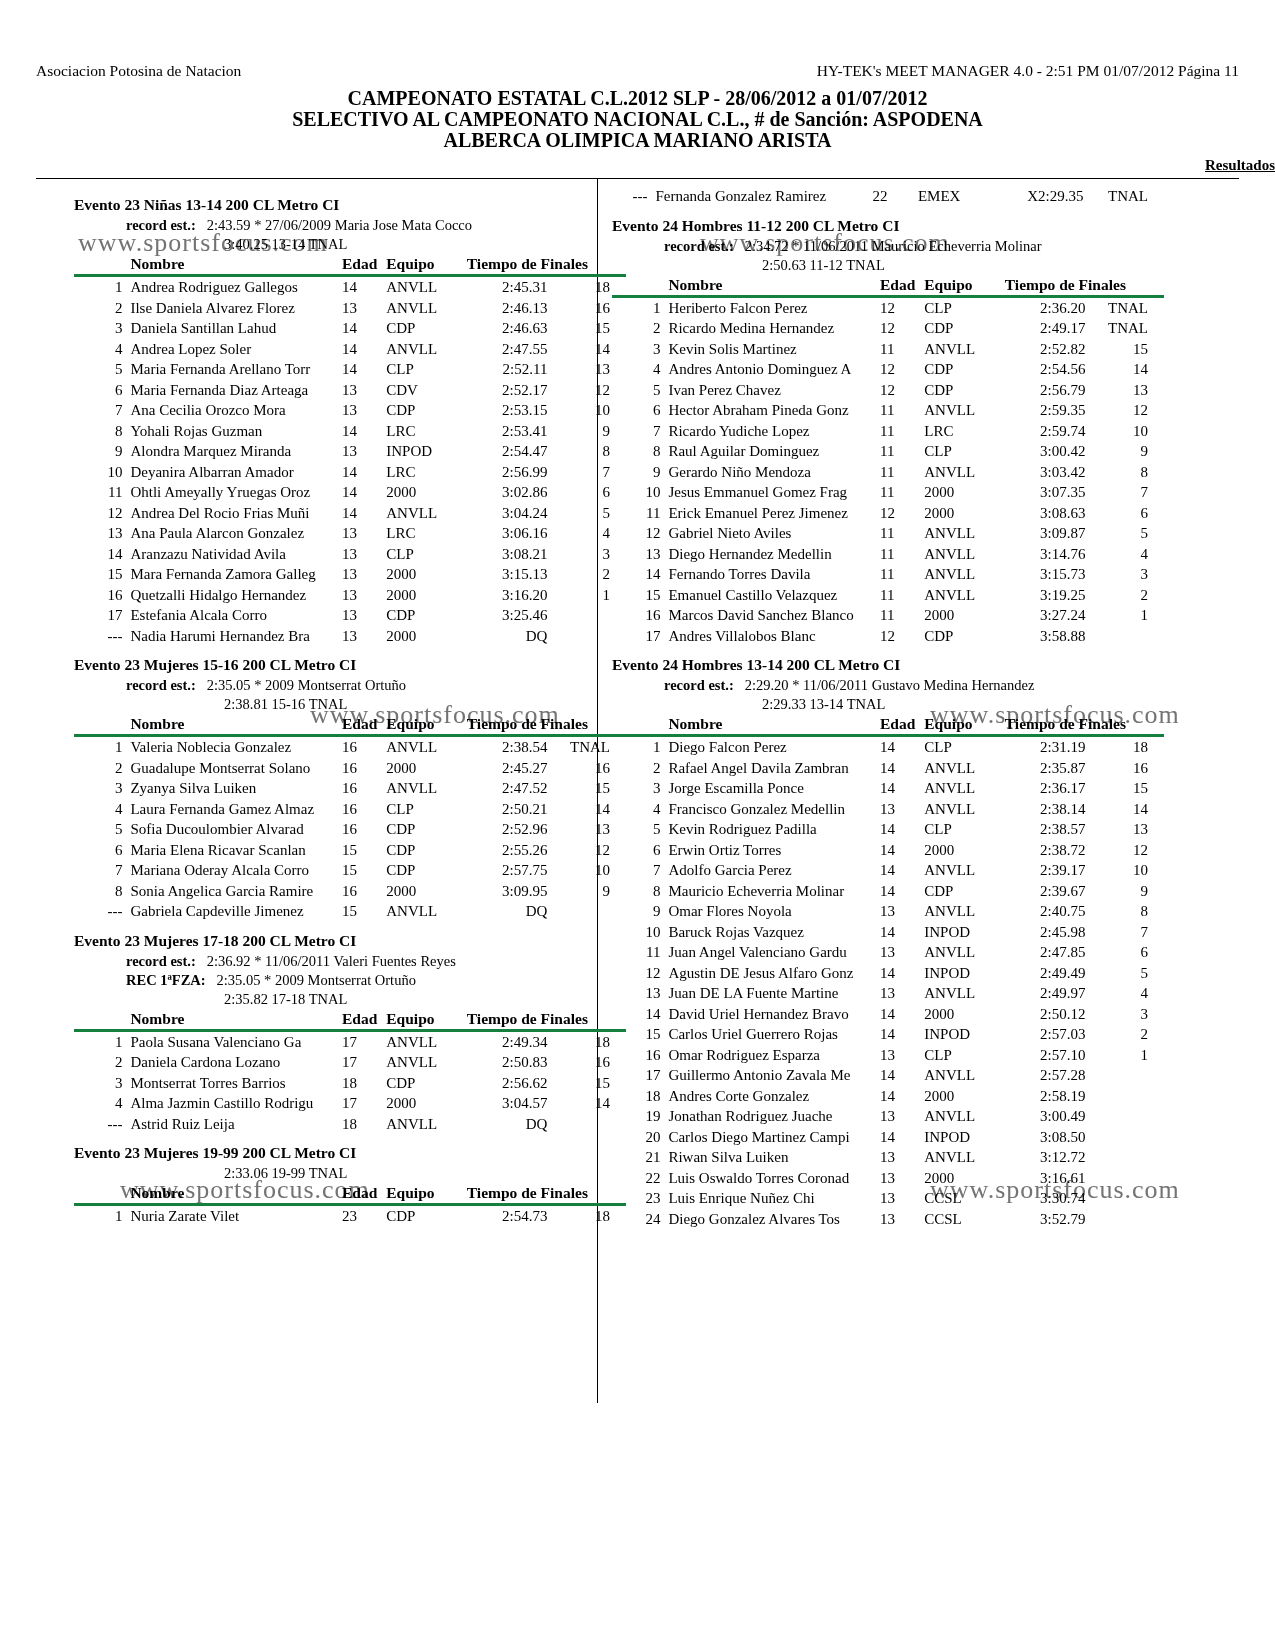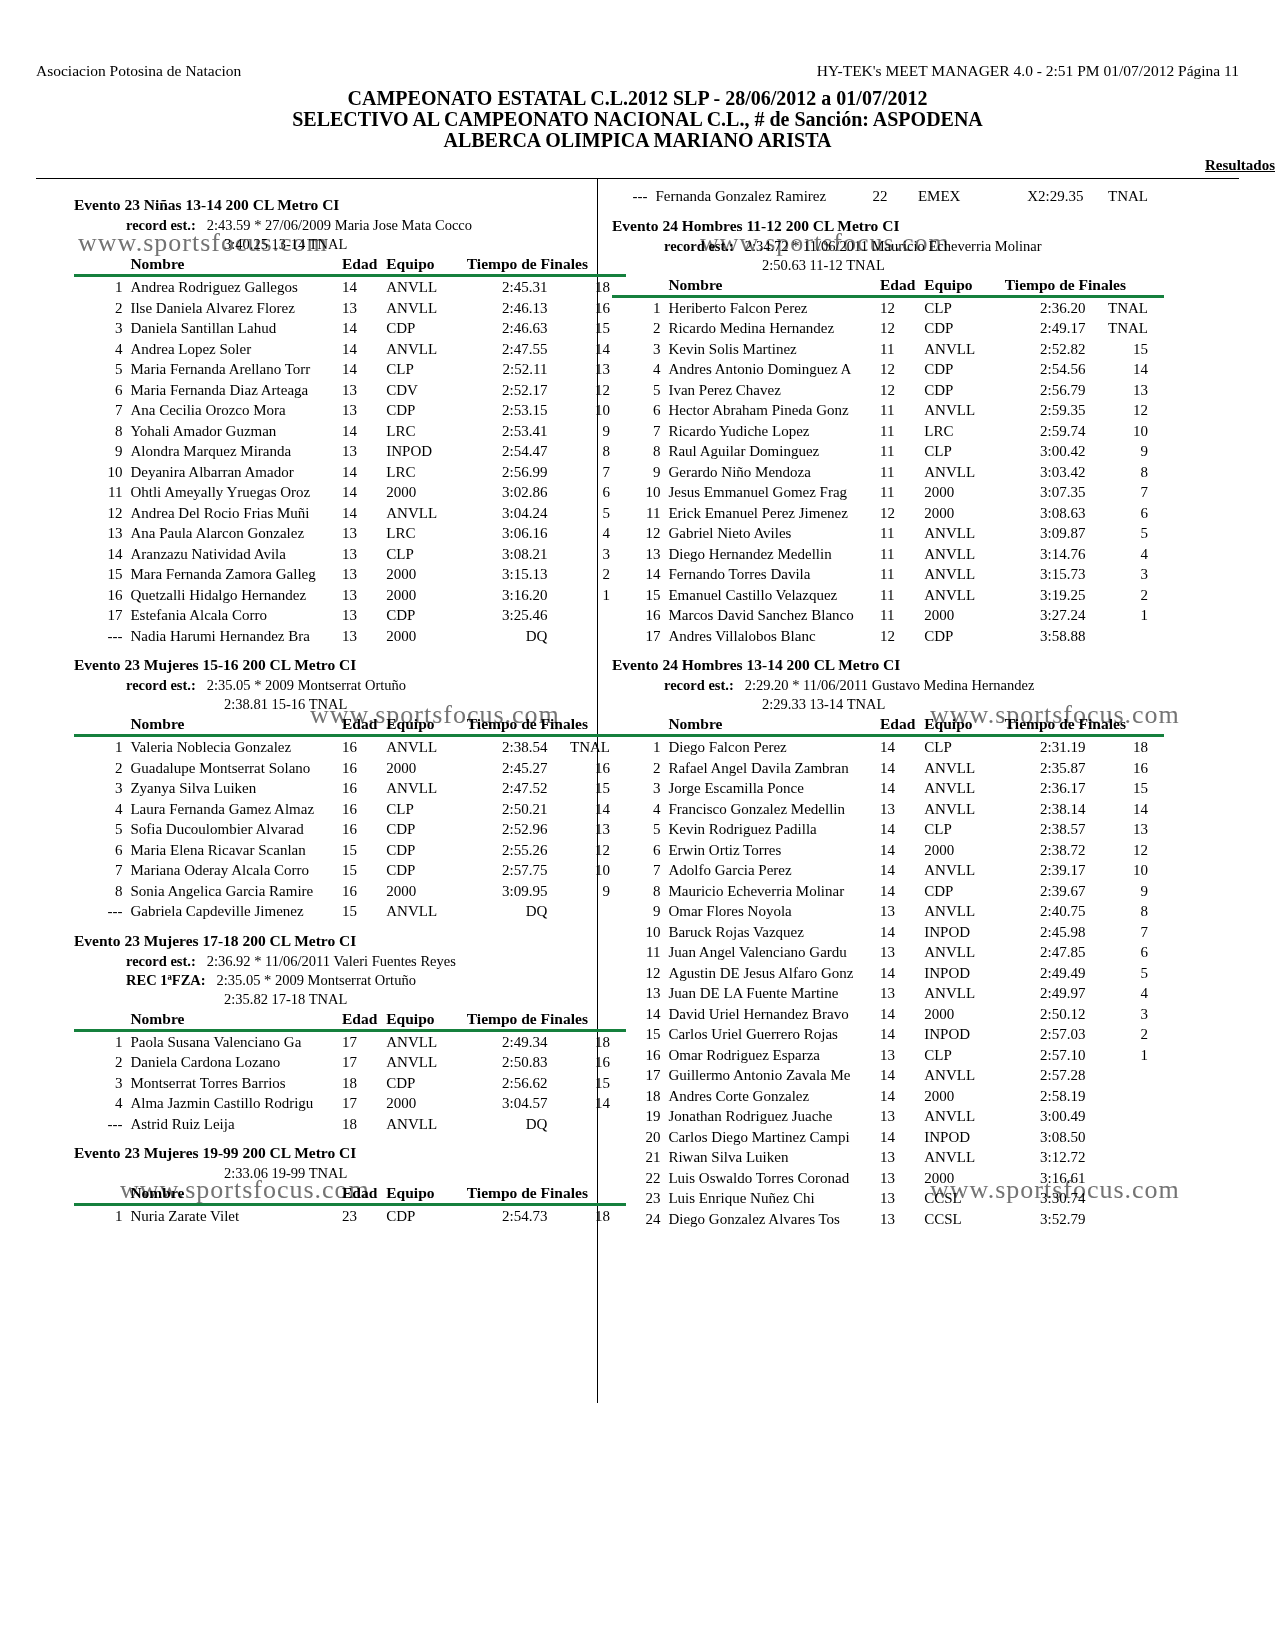--- a/index.html
+++ b/index.html
@@ -245,21 +245,21 @@
             <tr>
               <td class="c-place">7</td>
               <td class="c-name">Ana Cecilia Orozco Mora</td>
               <td class="c-age">13</td>
               <td class="c-team">CDP</td>
               <td class="c-time">2:53.15</td>
               <td class="c-pts">10</td>
             </tr>
             <tr>
               <td class="c-place">8</td>
-              <td class="c-name">Yohali Amador Guzman</td>
+              <td class="c-name">Yohali Rojas Guzman</td>
               <td class="c-age">14</td>
               <td class="c-team">LRC</td>
               <td class="c-time">2:53.41</td>
               <td class="c-pts">9</td>
             </tr>
             <tr>
               <td class="c-place">9</td>
               <td class="c-name">Alondra Marquez Miranda</td>
               <td class="c-age">13</td>
               <td class="c-team">INPOD</td>

